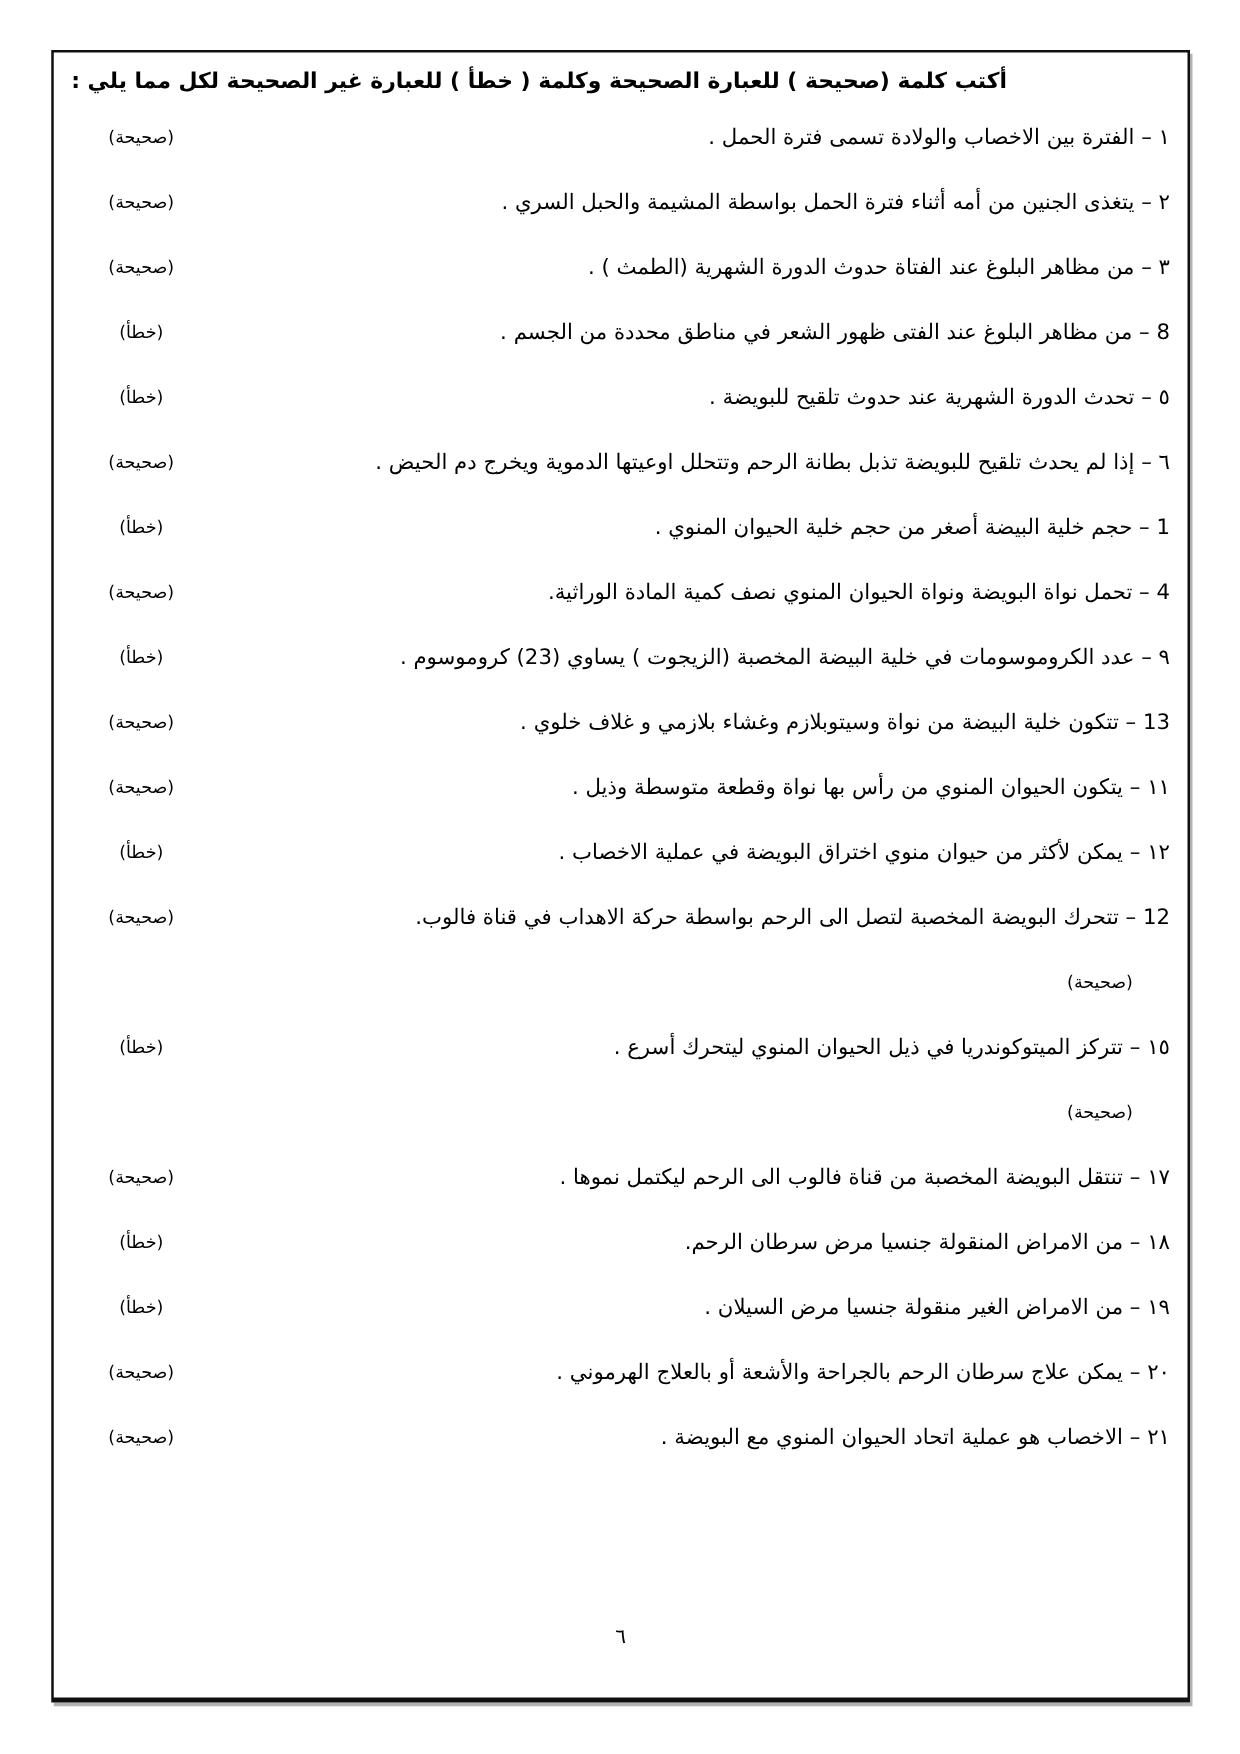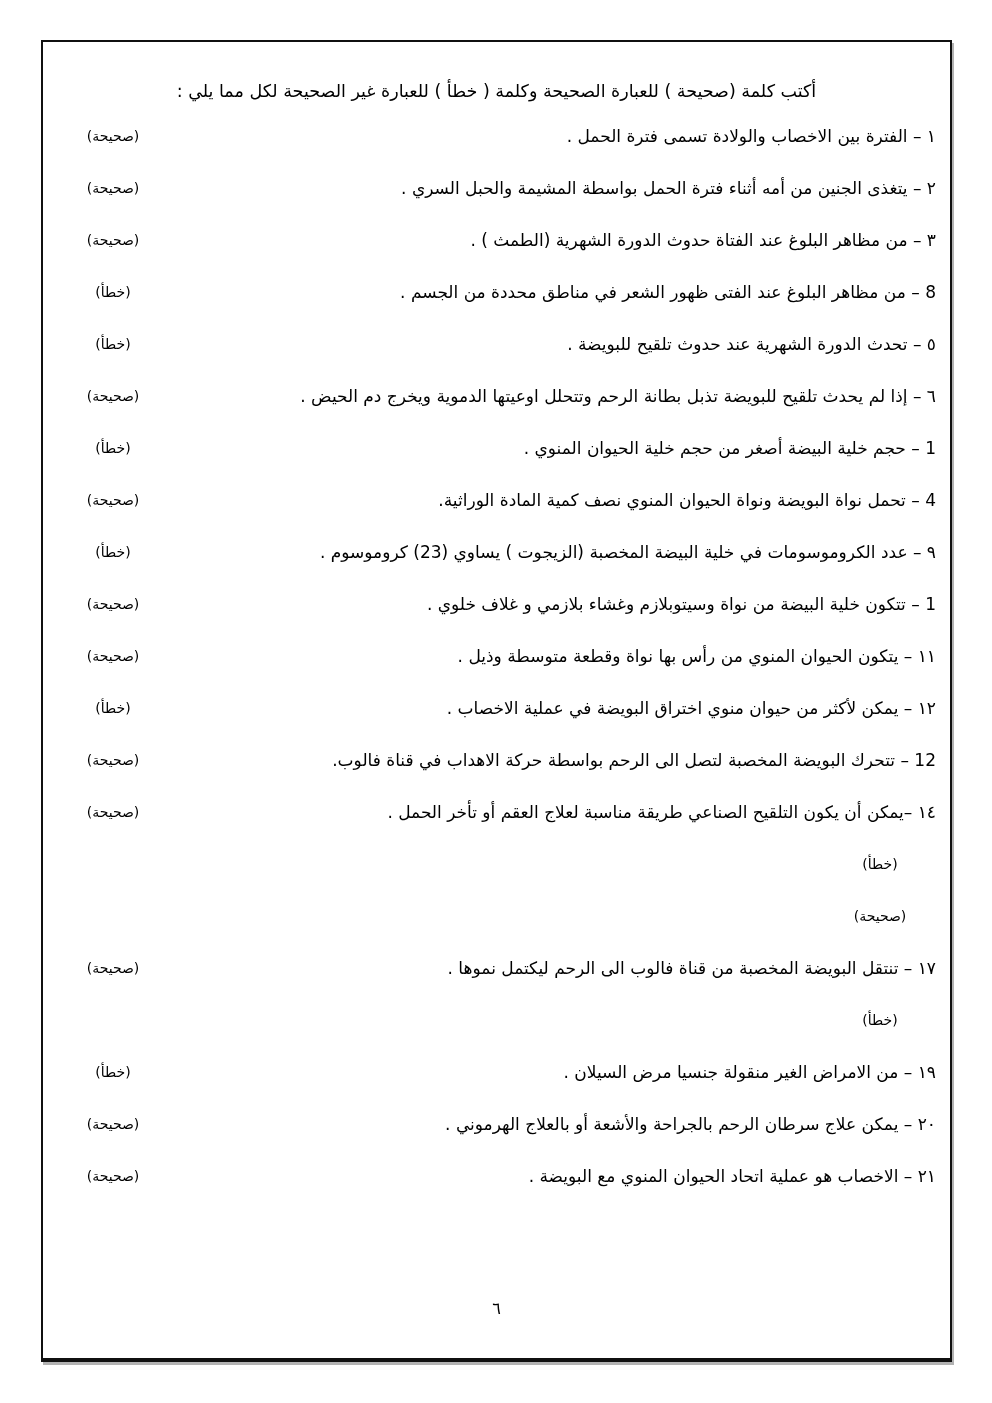--- a/index.html
+++ b/index.html
@@ -24,26 +24,25 @@
     height: 1322px;
     box-sizing: border-box;
     border: 2px solid #101010;
     border-bottom-width: 4px;
     box-shadow: 2px 3px 0 rgba(0,0,0,0.30);
     direction: rtl;
     padding: 8px 14px 0 14px;
     background: #ffffff;
   }
   .heading {
-    font-weight: normal;
+    font-weight: bold;
     font-size: 17.5px;
     line-height: 30px;
     white-space: nowrap;
-    text-align: center;
-    margin-top: 26px;
+    text-align: left;
   }
   .rows {
     margin-top: 4px;
   }
   .row {
     height: 52px;
     display: flex;
     justify-content: space-between;
     align-items: center;
     gap: 8px;
@@ -116,58 +115,59 @@
     <span class="statement">4 – تحمل نواة البويضة ونواة الحيوان المنوي نصف كمية المادة الوراثية.</span>
     <span class="answer">(صحيحة)</span>
   </div>
 
   <div class="row">
     <span class="statement">٩ – عدد الكروموسومات في خلية البيضة المخصبة (الزيجوت ) يساوي (23) كروموسوم .</span>
     <span class="answer">(خطأ)</span>
   </div>
 
   <div class="row">
-    <span class="statement">1 – تتكون خلية البيضة من نواة وسيتوبلازم وغشاء بلازمي و غلاف خلوي .</span>
+    <span class="statement">13 – تتكون خلية البيضة من نواة وسيتوبلازم وغشاء بلازمي و غلاف خلوي .</span>
     <span class="answer">(صحيحة)</span>
   </div>
 
   <div class="row">
     <span class="statement">١١ – يتكون الحيوان المنوي من رأس بها نواة وقطعة متوسطة وذيل .</span>
     <span class="answer">(صحيحة)</span>
   </div>
 
   <div class="row">
     <span class="statement">١٢ – يمكن لأكثر من حيوان منوي اختراق البويضة في عملية الاخصاب .</span>
     <span class="answer">(خطأ)</span>
   </div>
 
   <div class="row">
     <span class="statement">12 – تتحرك البويضة المخصبة لتصل الى الرحم بواسطة حركة الاهداب في قناة فالوب.</span>
     <span class="answer">(صحيحة)</span>
   </div>
 
   <div class="row">
-    <span class="statement">١٤ –يمكن أن يكون التلقيح الصناعي طريقة مناسبة لعلاج العقم أو تأخر الحمل .</span>
     <span class="answer">(صحيحة)</span>
   </div>
 
   <div class="row">
+    <span class="statement">١٥ – تتركز الميتوكوندريا في ذيل الحيوان المنوي ليتحرك أسرع .</span>
     <span class="answer">(خطأ)</span>
   </div>
 
   <div class="row">
     <span class="answer">(صحيحة)</span>
   </div>
 
   <div class="row">
     <span class="statement">١٧ – تنتقل البويضة المخصبة من قناة فالوب الى الرحم ليكتمل نموها .</span>
     <span class="answer">(صحيحة)</span>
   </div>
 
   <div class="row">
+    <span class="statement">١٨ – من الامراض المنقولة جنسيا مرض سرطان الرحم.</span>
     <span class="answer">(خطأ)</span>
   </div>
 
   <div class="row">
     <span class="statement">١٩ – من الامراض الغير منقولة جنسيا مرض السيلان .</span>
     <span class="answer">(خطأ)</span>
   </div>
 
   <div class="row">
     <span class="statement">٢٠ – يمكن علاج سرطان الرحم بالجراحة والأشعة أو بالعلاج الهرموني .</span>

